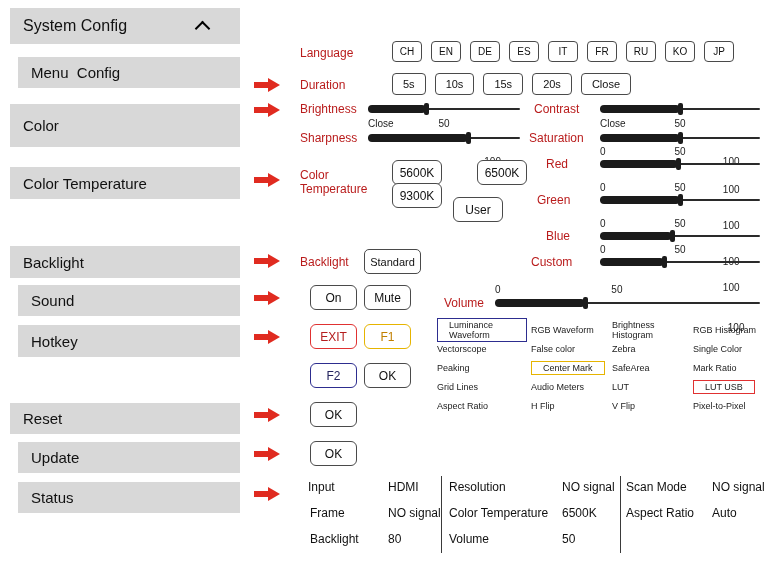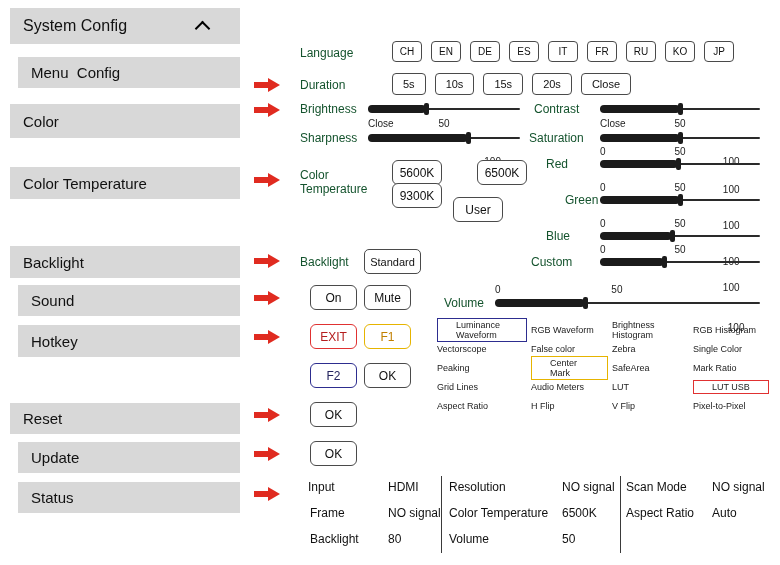--- a/index.html
+++ b/index.html
@@ -14,21 +14,21 @@
   .caret { position:absolute; right:32px; top:15px; width:11px; height:11px;
            border-left:2.5px solid #000; border-top:2.5px solid #000; transform:rotate(45deg); }
 
   
   .arrow { position:absolute; width:27px; height:14px; }
   .arrow::before { content:""; position:absolute; left:0; top:4px; width:14px; height:6px; background:var(--arrow-red,#e02b20); }
   .arrow::after  { content:""; position:absolute; left:14px; top:0; width:0; height:0;
                    border-left:12px solid var(--arrow-red,#e02b20); border-top:7px solid transparent; border-bottom:7px solid transparent; }
 
   
-  .lbl { position:absolute; font-size:12px; color:#14532d; }
+  .lbl { position:absolute; font-size:12px; color:#b91c1c; }
   .lbl-wrap { width:66px; line-height:14px; }
 
   
   .btn { border:1px solid #4a4a4a; background:#fff; border-radius:4px; display:flex;
          align-items:center; justify-content:center; font-family:inherit; color:#111; cursor:default; }
   .btn-row { position:absolute; display:flex; }
   .btn-lang { width:30px; height:21px; font-size:10px; }
   .btn-dur  { height:22px; font-size:11px; padding:0 10px; }
   .btn-ct   { position:absolute; width:50px; height:25px; font-size:12px; border-radius:6px; }
   .btn-act  { position:absolute; width:47px; height:25px; font-size:12px; border-radius:6px; }
@@ -50,42 +50,42 @@
   .scale .s0 { left:0; }
   .scale .s1 { left:50%; transform:translateX(-50%); }
   .scale .s2 { left:82%; transform:translateX(-50%);margin-top:38px; }
   .scale-wide .s1 { left:46%; }
   .scale-wide .s2 { left:91%; }
 
   
   .hgrid { position:absolute; display:grid; grid-template-columns:90px 77px 77px 82px; column-gap:4px;
            grid-auto-rows:19px; font-size:9px; color:#222; }
   .hcell { display:flex; align-items:center; }
-  .hl { padding:1px 18px; }
+  .hl { padding:1px 11px; }
   .hl-blue   { border:1px solid var(--hotkey-blue,#2d2d8f); }
   .hl-yellow { border:1px solid var(--hotkey-yellow,#e6b400); }
   .hl-red    { border:1px solid var(--hotkey-red,#e03131); }
 
   
   .st { position:absolute; font-size:12px; color:#111; }
   .vline { position:absolute; width:1px; background:#3a3a3a; }
 </style>
 </head>
 <body>
 
 <div class="canvas">
 
   <div class="side-box sb-lg" style="left:10px;top:8px;width:230px;height:36px;">
     <span class="sb-label">System Config</span>
     <span class="caret"></span>
   </div>
   <div class="side-box sb-md" style="left:18px;top:57px;width:222px;height:31px;">
     <span class="sb-label">Menu  Config</span>
   </div>
-  <div class="side-box sb-md" style="left:10px;top:104px;width:230px;height:34px;">
+  <div class="side-box sb-md" style="left:10px;top:104px;width:230px;height:43px;">
     <span class="sb-label">Color</span>
   </div>
   <div class="side-box sb-md" style="left:10px;top:167px;width:230px;height:32px;">
     <span class="sb-label">Color Temperature</span>
   </div>
   <div class="side-box sb-md" style="left:10px;top:246px;width:230px;height:32px;">
     <span class="sb-label">Backlight</span>
   </div>
   <div class="side-box sb-md" style="left:18px;top:285px;width:222px;height:31px;">
     <span class="sb-label">Sound</span>
@@ -188,21 +188,21 @@
     <div class="track"></div>
     <div class="fill"></div>
     <div class="thumb"></div>
   </div>
 
   <div class="scale" style="left:600px;top:182px;width:160px;">
     <span class="s0">0</span>
     <span class="s1">50</span>
     <span class="s2">100</span>
   </div>
-  <div class="lbl" style="left:565px;top:193px;">Green</div>
+  <div class="lbl" style="left:537px;top:193px;">Green</div>
   <div class="slider" style="left: 600px; top: 193px; width: 160px; --val: 50%;">
     <div class="track"></div>
     <div class="fill"></div>
     <div class="thumb"></div>
   </div>
 
   <div class="scale" style="left:600px;top:218px;width:160px;">
     <span class="s0">0</span>
     <span class="s1">50</span>
     <span class="s2">100</span>

